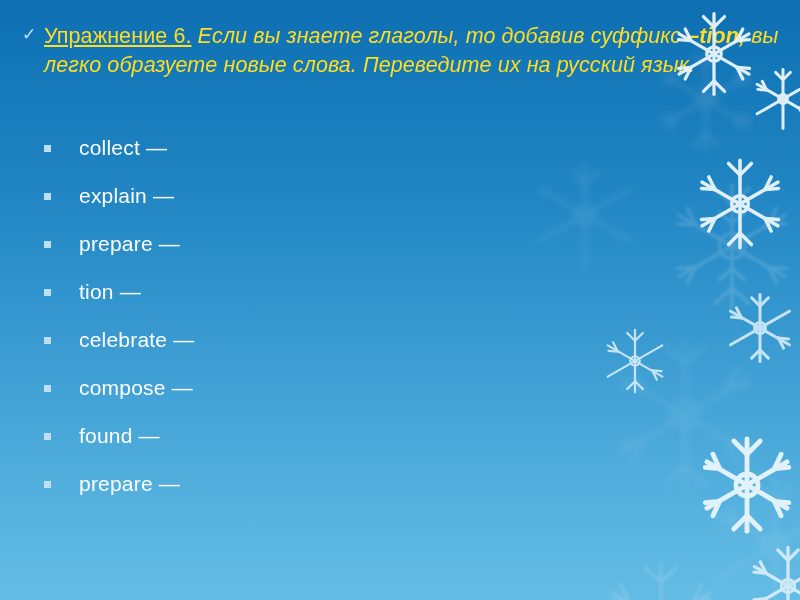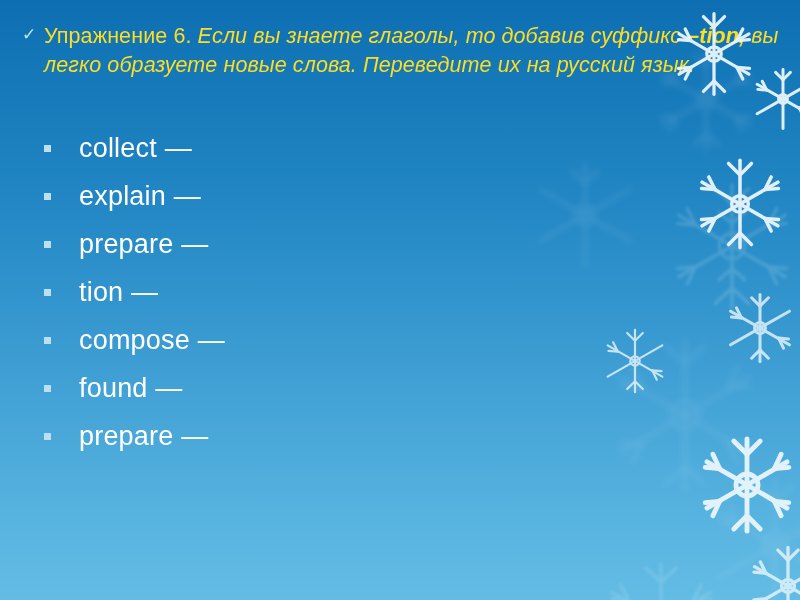--- a/index.html
+++ b/index.html
@@ -66,20 +66,21 @@
   }
   .heading-text {
     flex: 1 1 auto;
     color: #ffdd22;
     font-style: italic;
     font-size: 21.5px;
     line-height: 29px;
     letter-spacing: 0.1px;
   }
   .heading-text .ex-label {
+    text-decoration: underline;
     font-style: normal;
   }
   .heading-text .suffix {
     font-weight: bold;
   }
 
   ul.verb-list {
     position: absolute;
     left: 44px;
     top: 124px;
@@ -95,21 +96,21 @@
   }
   .sq-bullet {
     flex: 0 0 auto;
     width: 7px;
     height: 7px;
     background: #bcdff1;
     margin-right: 28px;
   }
   .verb-text {
     color: #ffffff;
-    font-size: 27px;
+    font-size: 21px;
     line-height: 24px;
     letter-spacing: 0.2px;
   }
 </style>
 </head>
 <body>
 
 <div id="slide">
 
   <div class="flake-layer">
@@ -246,20 +247,24 @@
       <li>
         <span class="sq-bullet"></span>
         <span class="verb-text">prepare —</span>
       </li>
       <li>
         <span class="sq-bullet"></span>
         <span class="verb-text">tion —</span>
       </li>
       <li>
         <span class="sq-bullet"></span>
+        <span class="verb-text">celebrate —</span>
+      </li>
+      <li>
+        <span class="sq-bullet"></span>
         <span class="verb-text">compose —</span>
       </li>
       <li>
         <span class="sq-bullet"></span>
         <span class="verb-text">found —</span>
       </li>
       <li>
         <span class="sq-bullet"></span>
         <span class="verb-text">prepare —</span>
       </li>

